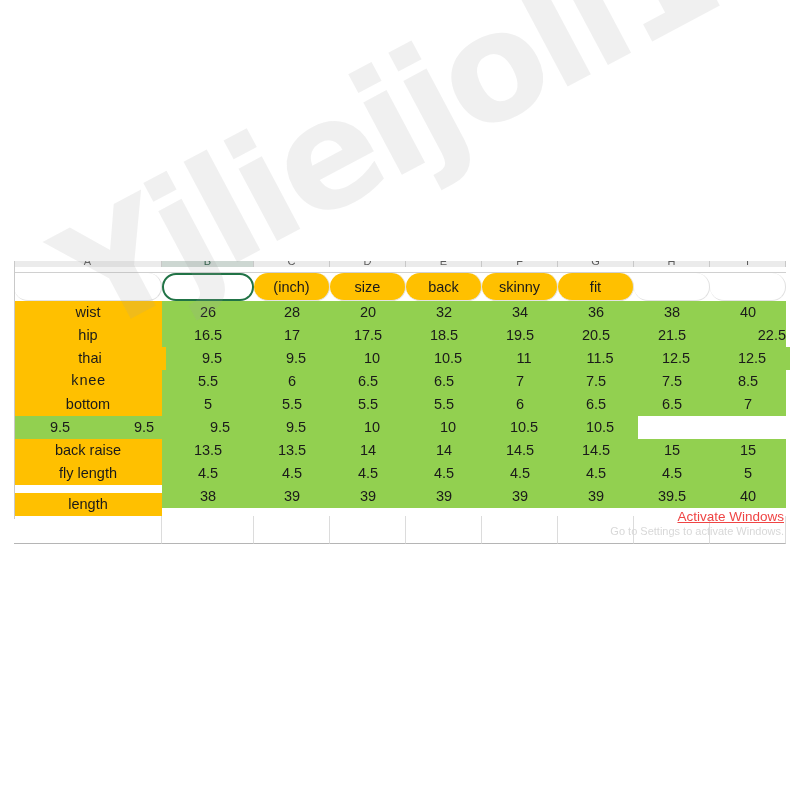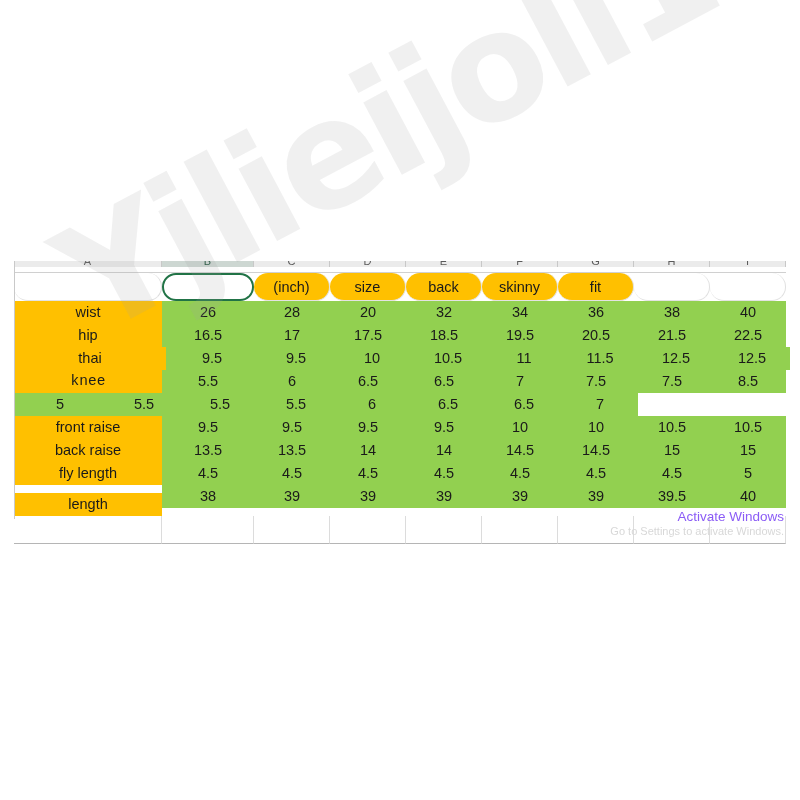--- a/index.html
+++ b/index.html
@@ -128,23 +128,24 @@
   
   #activate{
     position:absolute;
     right:16px; top:508px;
     text-align:right;
     z-index:6;
     user-select:none;
   }
   #activate .aw-title{
     font-size:13.5px;
-    color:#8b5cf6;
+    color:#ef4444;
     line-height:17px;
     white-space:nowrap;
+    text-decoration:underline;
   }
   #activate .aw-sub{
     font-size:11px;
     color:#d8d8d8;
     line-height:13px;
     white-space:nowrap;
   }
 </style>
 </head>
 <body>
@@ -197,21 +198,21 @@
       </div>
       <div class="row data">
         <div class="cell c-orange" style="width: 148px;">hip</div>
         <div class="cell c-green" style="width: 92px;">16.5</div>
         <div class="cell c-green" style="width: 76px;">17</div>
         <div class="cell c-green" style="width: 76px;">17.5</div>
         <div class="cell c-green" style="width: 76px;">18.5</div>
         <div class="cell c-green" style="width: 76px;">19.5</div>
         <div class="cell c-green" style="width: 76px;">20.5</div>
         <div class="cell c-green" style="width: 76px;">21.5</div>
-        <div class="cell c-green" style="width: 76px;">22.5</div>
+        <div class="cell c-green" style="width: 76px; text-align: right;">22.5</div>
       </div>
       <div class="row data">
         <div class="cell c-orange" style="width: 152px;">thai</div>
         <div class="cell c-green" style="width: 92px;">9.5</div>
         <div class="cell c-green" style="width: 76px;">9.5</div>
         <div class="cell c-green" style="width: 76px;">10</div>
         <div class="cell c-green" style="width: 76px;">10.5</div>
         <div class="cell c-green" style="width: 76px;">11</div>
         <div class="cell c-green" style="width: 76px;">11.5</div>
         <div class="cell c-green" style="width: 76px;">12.5</div>
@@ -222,31 +223,31 @@
         <div class="cell c-green" style="width: 92px;">5.5</div>
         <div class="cell c-green" style="width: 76px;">6</div>
         <div class="cell c-green" style="width: 76px;">6.5</div>
         <div class="cell c-green" style="width: 76px;">6.5</div>
         <div class="cell c-green" style="width: 76px;">7</div>
         <div class="cell c-green" style="width: 76px;">7.5</div>
         <div class="cell c-green" style="width: 76px;">7.5</div>
         <div class="cell c-green" style="width: 76px;">8.5</div>
       </div>
       <div class="row data">
+        <div class="cell c-orange" style="width: 148px;">bottom</div>
         <div class="cell c-green" style="width: 92px;">5</div>
         <div class="cell c-green" style="width: 76px;">5.5</div>
         <div class="cell c-green" style="width: 76px;">5.5</div>
         <div class="cell c-green" style="width: 76px;">5.5</div>
         <div class="cell c-green" style="width: 76px;">6</div>
         <div class="cell c-green" style="width: 76px;">6.5</div>
         <div class="cell c-green" style="width: 76px;">6.5</div>
         <div class="cell c-green" style="width: 76px;">7</div>
       </div>
       <div class="row data">
-        <div class="cell c-orange" style="width: 148px;">front raise</div>
         <div class="cell c-green" style="width: 92px;">9.5</div>
         <div class="cell c-green" style="width: 76px;">9.5</div>
         <div class="cell c-green" style="width: 76px;">9.5</div>
         <div class="cell c-green" style="width: 76px;">9.5</div>
         <div class="cell c-green" style="width: 76px;">10</div>
         <div class="cell c-green" style="width: 76px;">10</div>
         <div class="cell c-green" style="width: 76px;">10.5</div>
         <div class="cell c-green" style="width: 76px;">10.5</div>
       </div>
       <div class="row data">

